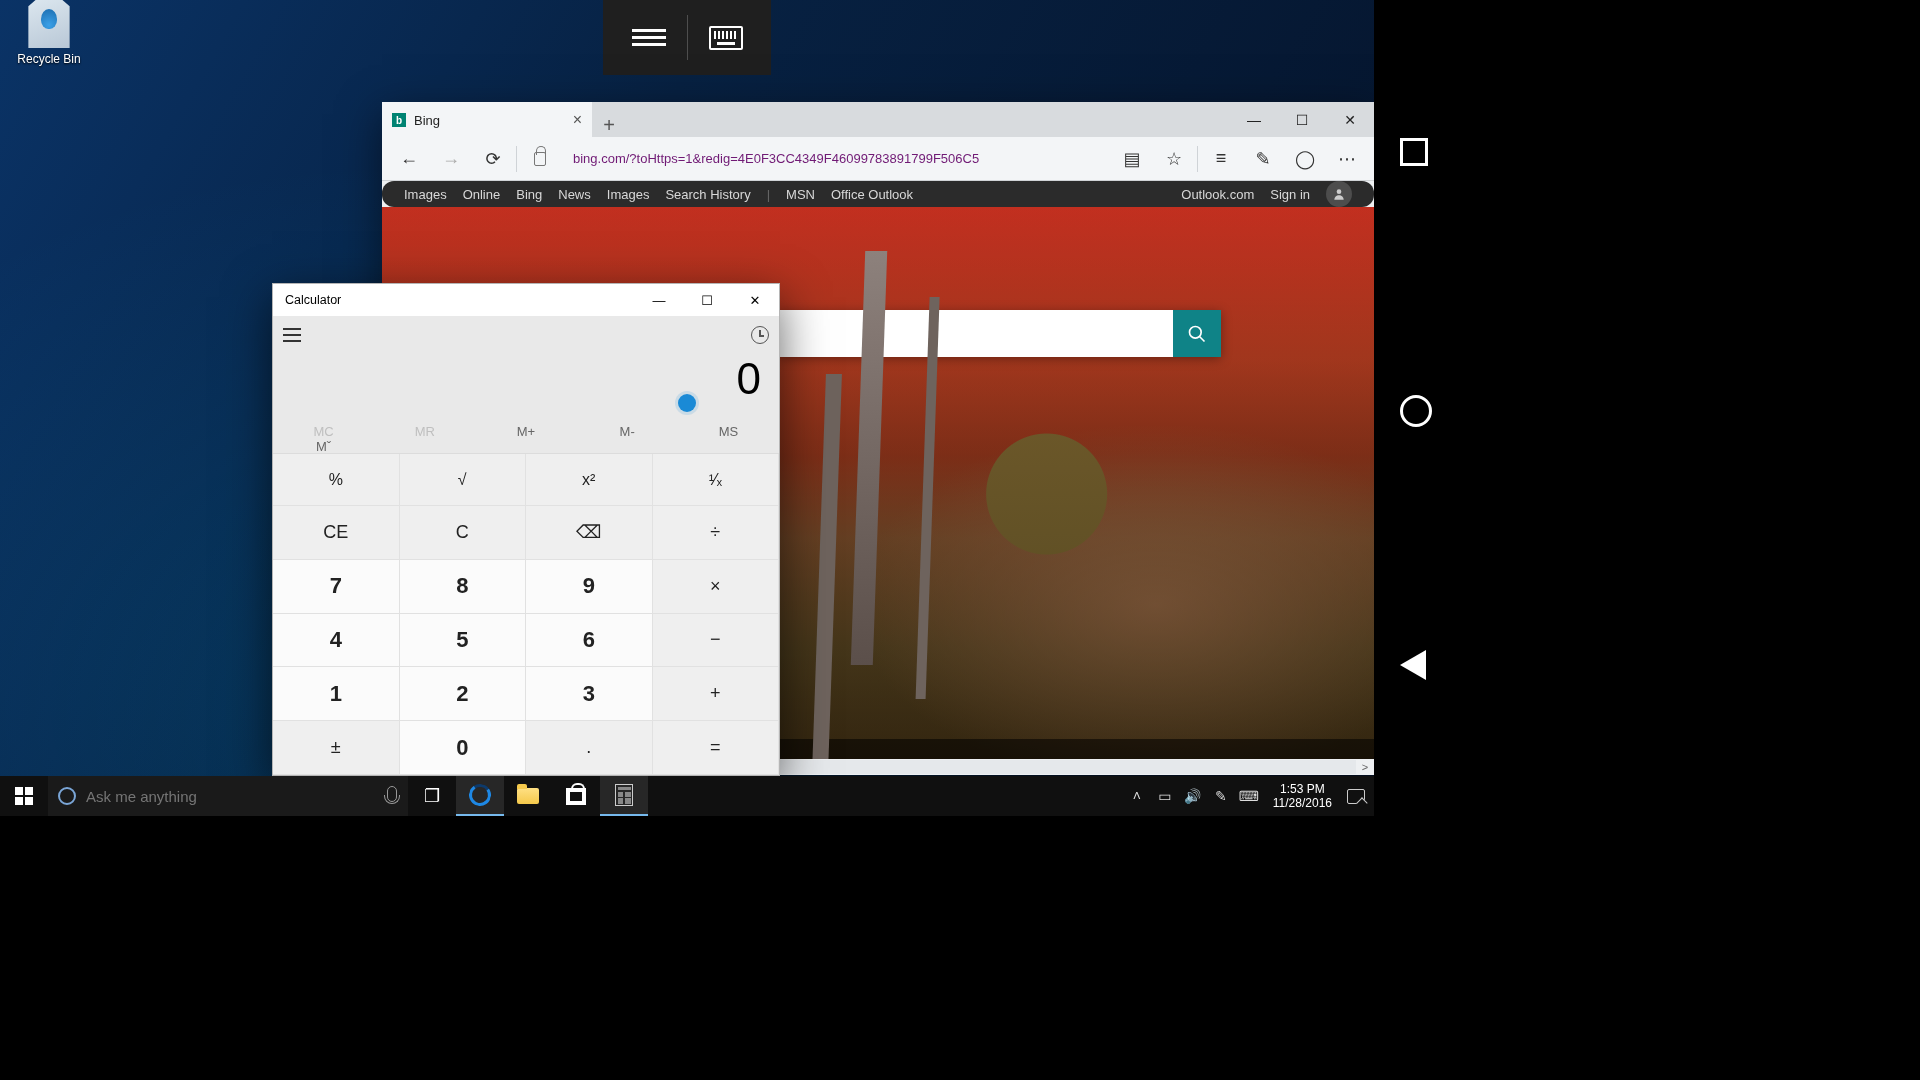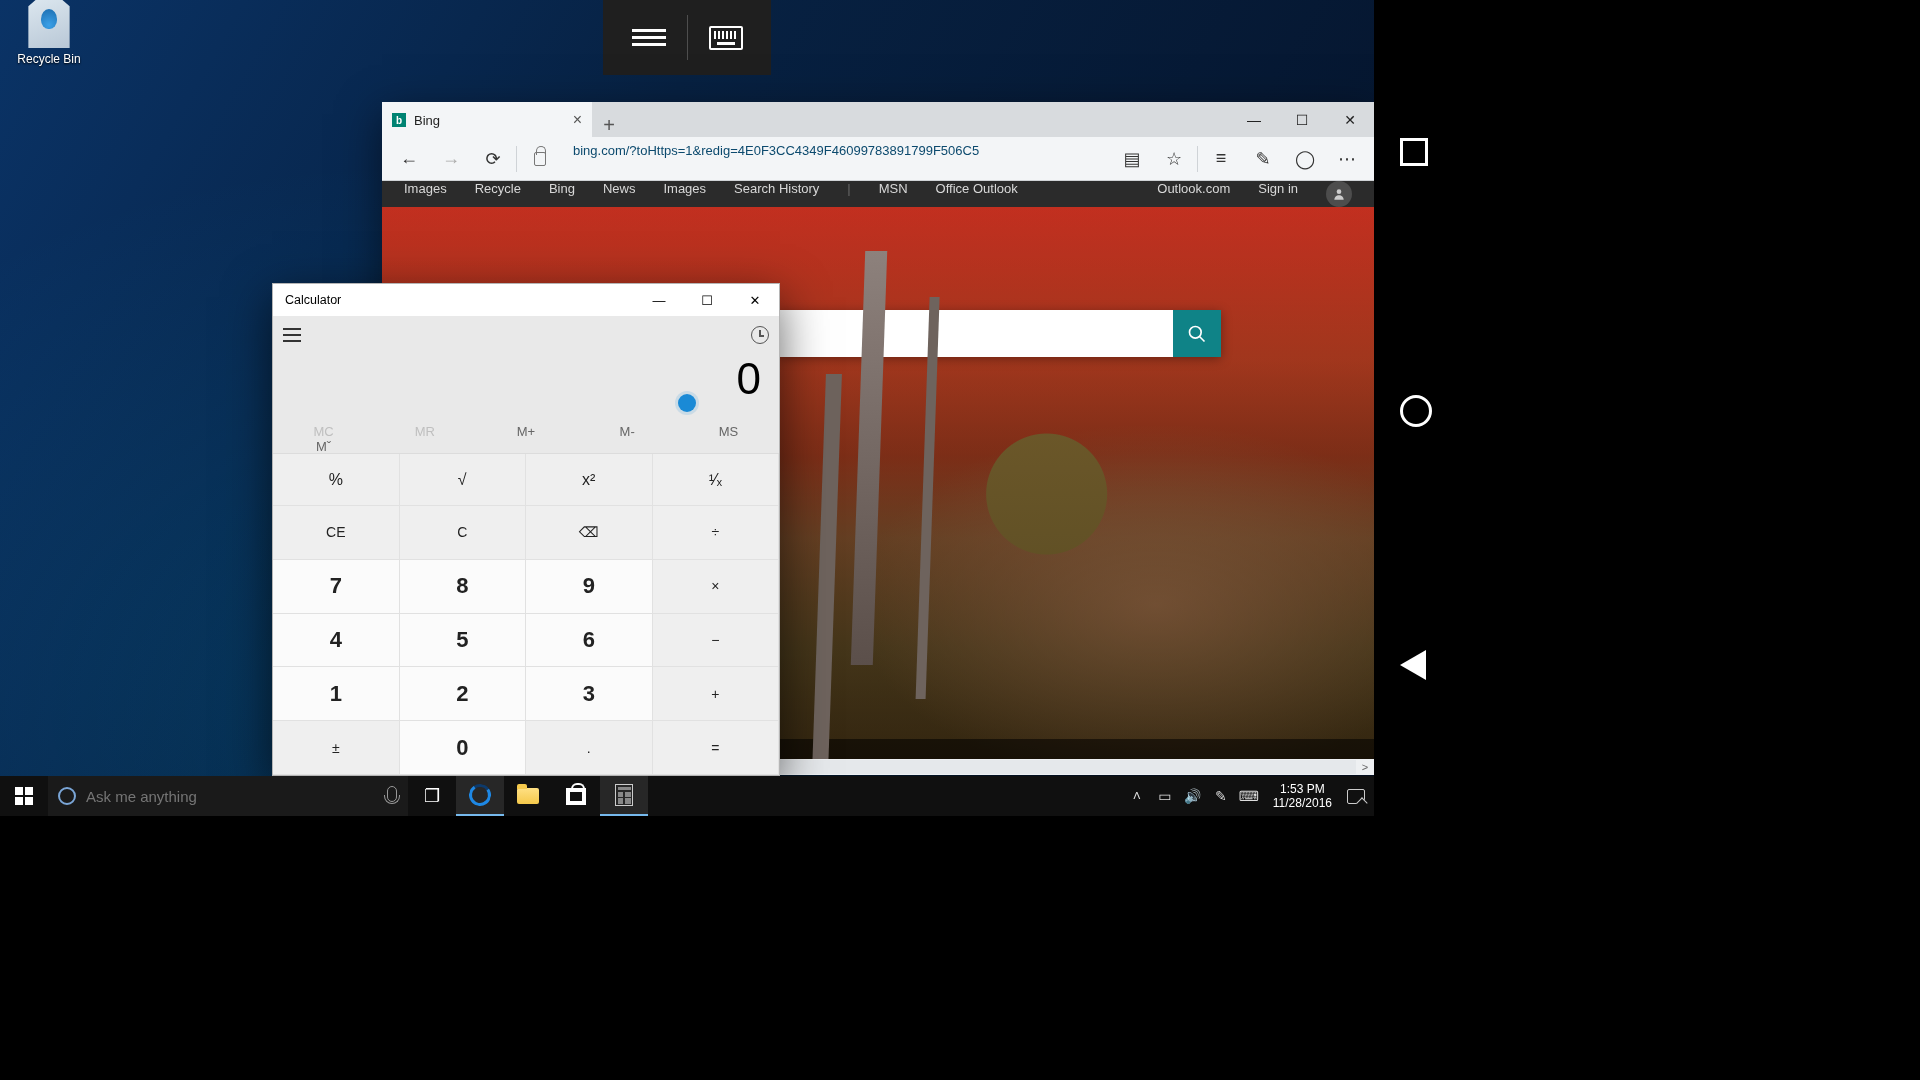--- a/index.html
+++ b/index.html
@@ -78,25 +78,25 @@
     .edge-tab{ width:210px; height:35px; background:#f3f5f7; border-top:1px solid #c6c9cc00; display:flex; align-items:center; padding:0 10px; font-size:13px; color:#222; gap:8px; position:relative;}
     .edge-tab .bing-b{ width:14px; height:14px; background:#008373; color:#fff; font-weight:bold; font-size:10px; display:flex;align-items:center;justify-content:center;}
     .edge-tab .x{ margin-left:auto; font-size:16px; color:#555;}
     .new-tab{ width:34px; display:flex; align-items:center; justify-content:center; font-size:20px; color:#555;}
     .edge-wbtns{ margin-left:auto; display:flex;}
     .edge-wbtn{ width:48px; height:35px; display:flex; align-items:center; justify-content:center; color:#222; font-size:14px;}
 
     .edge-toolbar{ height:44px; background:#f3f5f7; display:flex; align-items:center; padding:0 8px; gap:4px; border-bottom:1px solid #d0d3d6;}
     .etb-btn{ width:38px; height:38px; display:flex; align-items:center; justify-content:center; font-size:18px; color:#333; border-radius:3px;}
     .etb-btn.disabled{ color:#aaa;}
-    .addr{ flex:1; display:flex; height:32px; padding:0 10px; font-size:13px; color:#0c4a6e; gap:8px; }
+    .addr{ flex:1; display:flex; align-items:center; height:32px; padding:0 10px; font-size:13px; color:#701a75; gap:8px; }
     .lock-ico{ width:12px; height:14px; border:1.5px solid #777; border-radius:2px; position:relative;}
     .lock-ico::before{content:"";position:absolute;top:-7px;left:1px;width:8px;height:8px;border:1.5px solid #777;border-bottom:none;border-radius:6px 6px 0 0;}
 
-    .bing-navbar{ height:26px; background:#2b2b2b; display:flex; align-items:flex-start; padding:0 22px; gap:28px; font-size:13px; color:#d8d8d8;}
+    .bing-navbar{ height:26px; background:#2b2b2b; display:flex; align-items:center; padding:0 22px; gap:16px; font-size:13px; color:#d8d8d8;border-radius:12px;}
     .bing-navbar .spacer{ flex:1;}
     .bing-navbar .sep{ color:#666;}
     .bing-navbar .avatar{ width:26px; height:26px; border-radius:50%; background:#4d4d4d; display:flex;align-items:center;justify-content:center;}
 
     .bing-hero{
       flex:1; position:relative; overflow:hidden;
       background:
         linear-gradient(180deg, rgba(173,26,0,.25), rgba(55,20,0,.5)),
         radial-gradient( circle at 67% 52%, #6c7a3f 0 60px, transparent 61px),
         radial-gradient( 300px 180px at 78% 72%, #8e7a59, transparent),
@@ -137,21 +137,21 @@
     .calc-display{ height:70px; background:#e9e9e9; text-align:right; padding:0 18px; font-size:44px; font-weight:300; position:relative;}
     .cursor-dot{ position:absolute; width:18px; height:18px; background:#1a8ad6; border-radius:50%; left:405px; top:40px; box-shadow:0 0 0 3px rgba(26,138,214,.15);}
 
     .mem-row{ display:grid; grid-template-columns:repeat(5,1fr); height:30px; background:#e9e9e9; border-bottom:1px solid #dcdcdc;}
     .mem-row button{ border:0; background:transparent; font-size:13px; color:#666;}
     .mem-row button.disabled{ color:#bfbfbf;}
 
     .keys{ flex:1; display:grid; grid-template-rows:52px repeat(5,1fr);}
     .krow{ display:grid; grid-template-columns:repeat(4,1fr);}
     .krow button{
-      border:0; font-size:14px; background:#f2f2f2; color:#222;
+      border:0; font-size:18px; background:#f2f2f2; color:#222;
       border-right:1px solid #e1e1e1; border-bottom:1px solid #e1e1e1;
     }
     .krow.funcs button{ background:#efefef; font-size:16px;}
     .digit{ background:#fbfbfb !important; font-size:22px !important; font-weight:600;}
     .op{ background:#efefef !important;}
 
   </style>
 </head>
 <body>
 
@@ -203,21 +203,21 @@
       <div class="etb-btn">☆</div>
       <div style="width:1px;height:26px;background:#cfd3d7"></div>
       <div class="etb-btn">≡</div>
       <div class="etb-btn">✎</div>
       <div class="etb-btn">◯</div>
       <div class="etb-btn">⋯</div>
     </div>
 
     <div class="bing-navbar">
       <span>Images</span>
-      <span>Recycle</span>
+      <span>Online</span>
       <span>Bing</span>
       <span>News</span>
       <span>Images</span>
       <span>Search History</span>
       <span class="sep">|</span>
       <span>MSN</span>
       <span>Office Outlook</span>
       <span class="spacer"></span>
       <span>Outlook.com</span>
       <span>Sign in</span>

